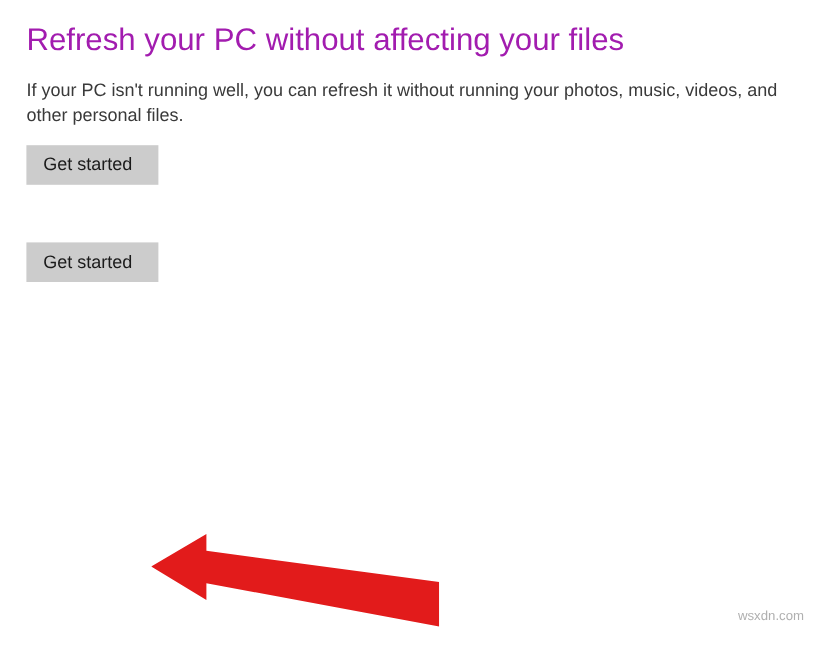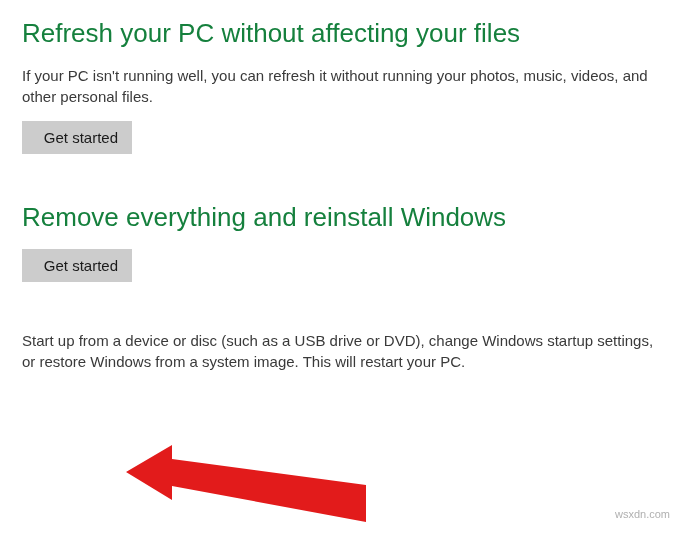--- a/index.html
+++ b/index.html
@@ -15,41 +15,41 @@
       padding: 18px 22px 0 22px;
       position: relative;
       overflow: hidden;
     }
     .section {
       margin-bottom: 48px;
     }
     .section-heading {
       font-size: 26px;
       font-weight: 400;
-      color: #15803d;
+      color: #a21caf;
       margin-bottom: 16px;
       line-height: 1.2;
     }
     .section-description {
       font-size: 15px;
       color: #3a3a3a;
       line-height: 1.4;
       margin-bottom: 14px;
     }
     .btn {
       display: inline-block;
       background: #cccccc;
       color: #1a1a1a;
       border: none;
       padding: 8px 14px;
       font-size: 15px;
       font-family: inherit;
       cursor: pointer;
       min-width: 110px;
-      text-align: right;
+      text-align: left;
     }
     .watermark {
       position: absolute;
       bottom: 22px;
       right: 10px;
       font-size: 11px;
       color: #b0b0b0;
     }
     .arrow-svg {
       position: absolute;
@@ -63,25 +63,23 @@
 </head>
 <body>
 
 <div class="section">
   <h2 class="section-heading">Refresh your PC without affecting your files</h2>
   <p class="section-description">If your PC isn't running well, you can refresh it without running your photos, music, videos, and other personal files.</p>
   <button class="btn">Get started</button>
 </div>
 
 <div class="section">
-  <h2 class="section-heading">Remove everything and reinstall Windows</h2>
   <button class="btn">Get started</button>
 </div>
 
 <div class="section">
-  <p class="section-description">Start up from a device or disc (such as a USB drive or DVD), change Windows startup settings, or restore Windows from a system image. This will restart your PC.</p>
 </div>
 
 <svg class="arrow-svg" viewBox="0 0 240 100">
   <polygon points="0,32 46,5 46,19 240,45 240,82 46,46 46,60" fill="#e21b1b"></polygon>
 </svg>
 
 <div class="watermark">wsxdn.com</div>
 
 </body></html>

